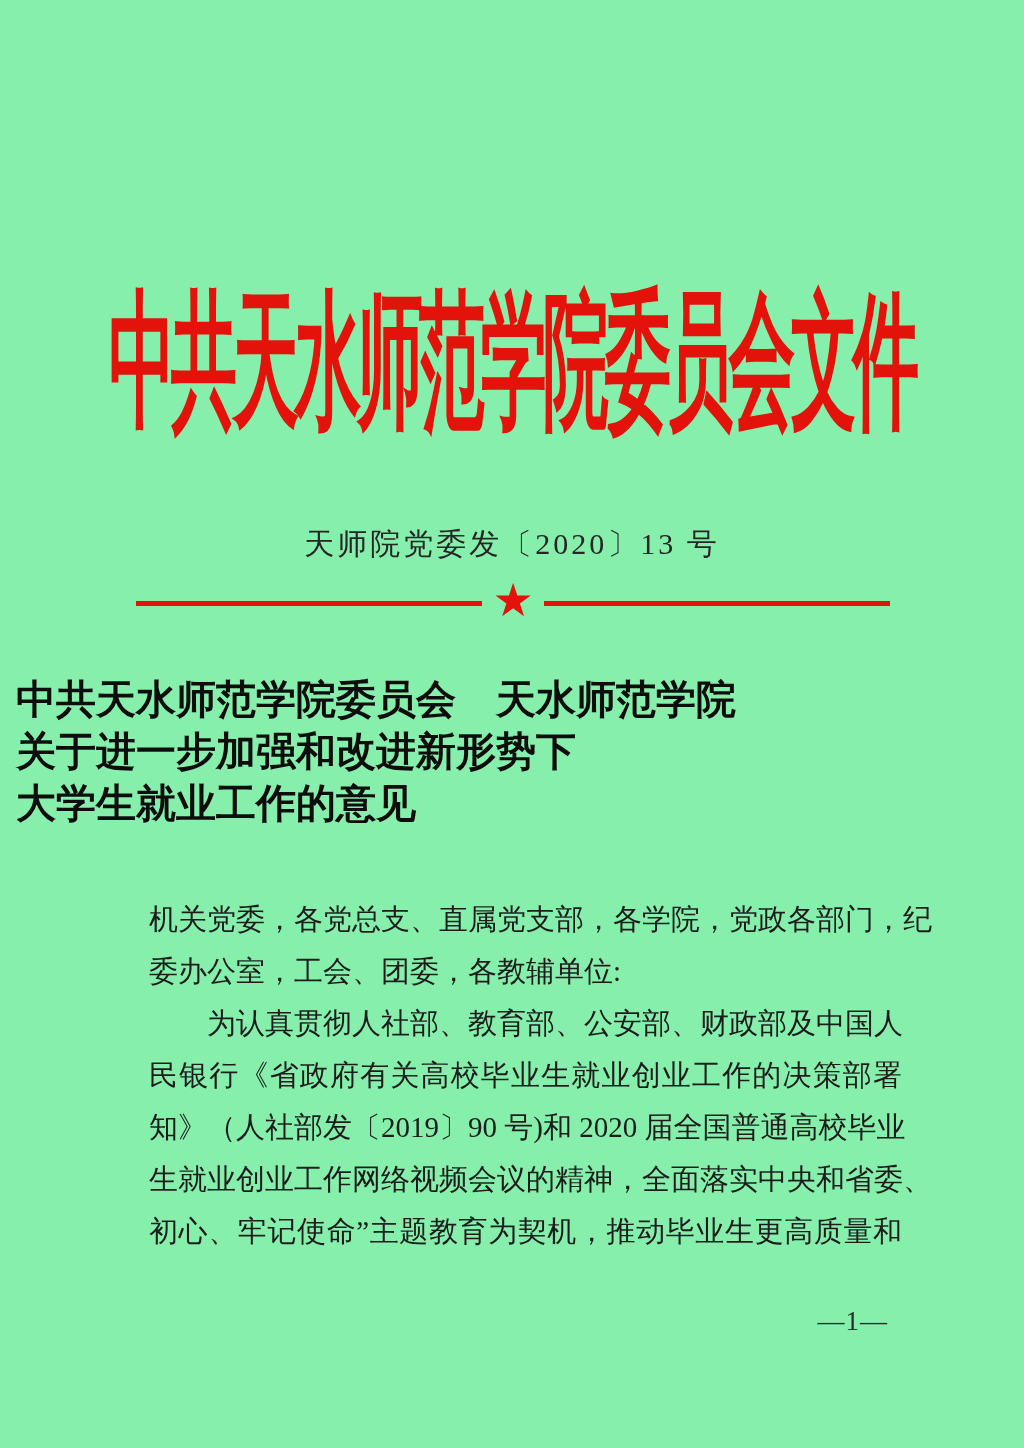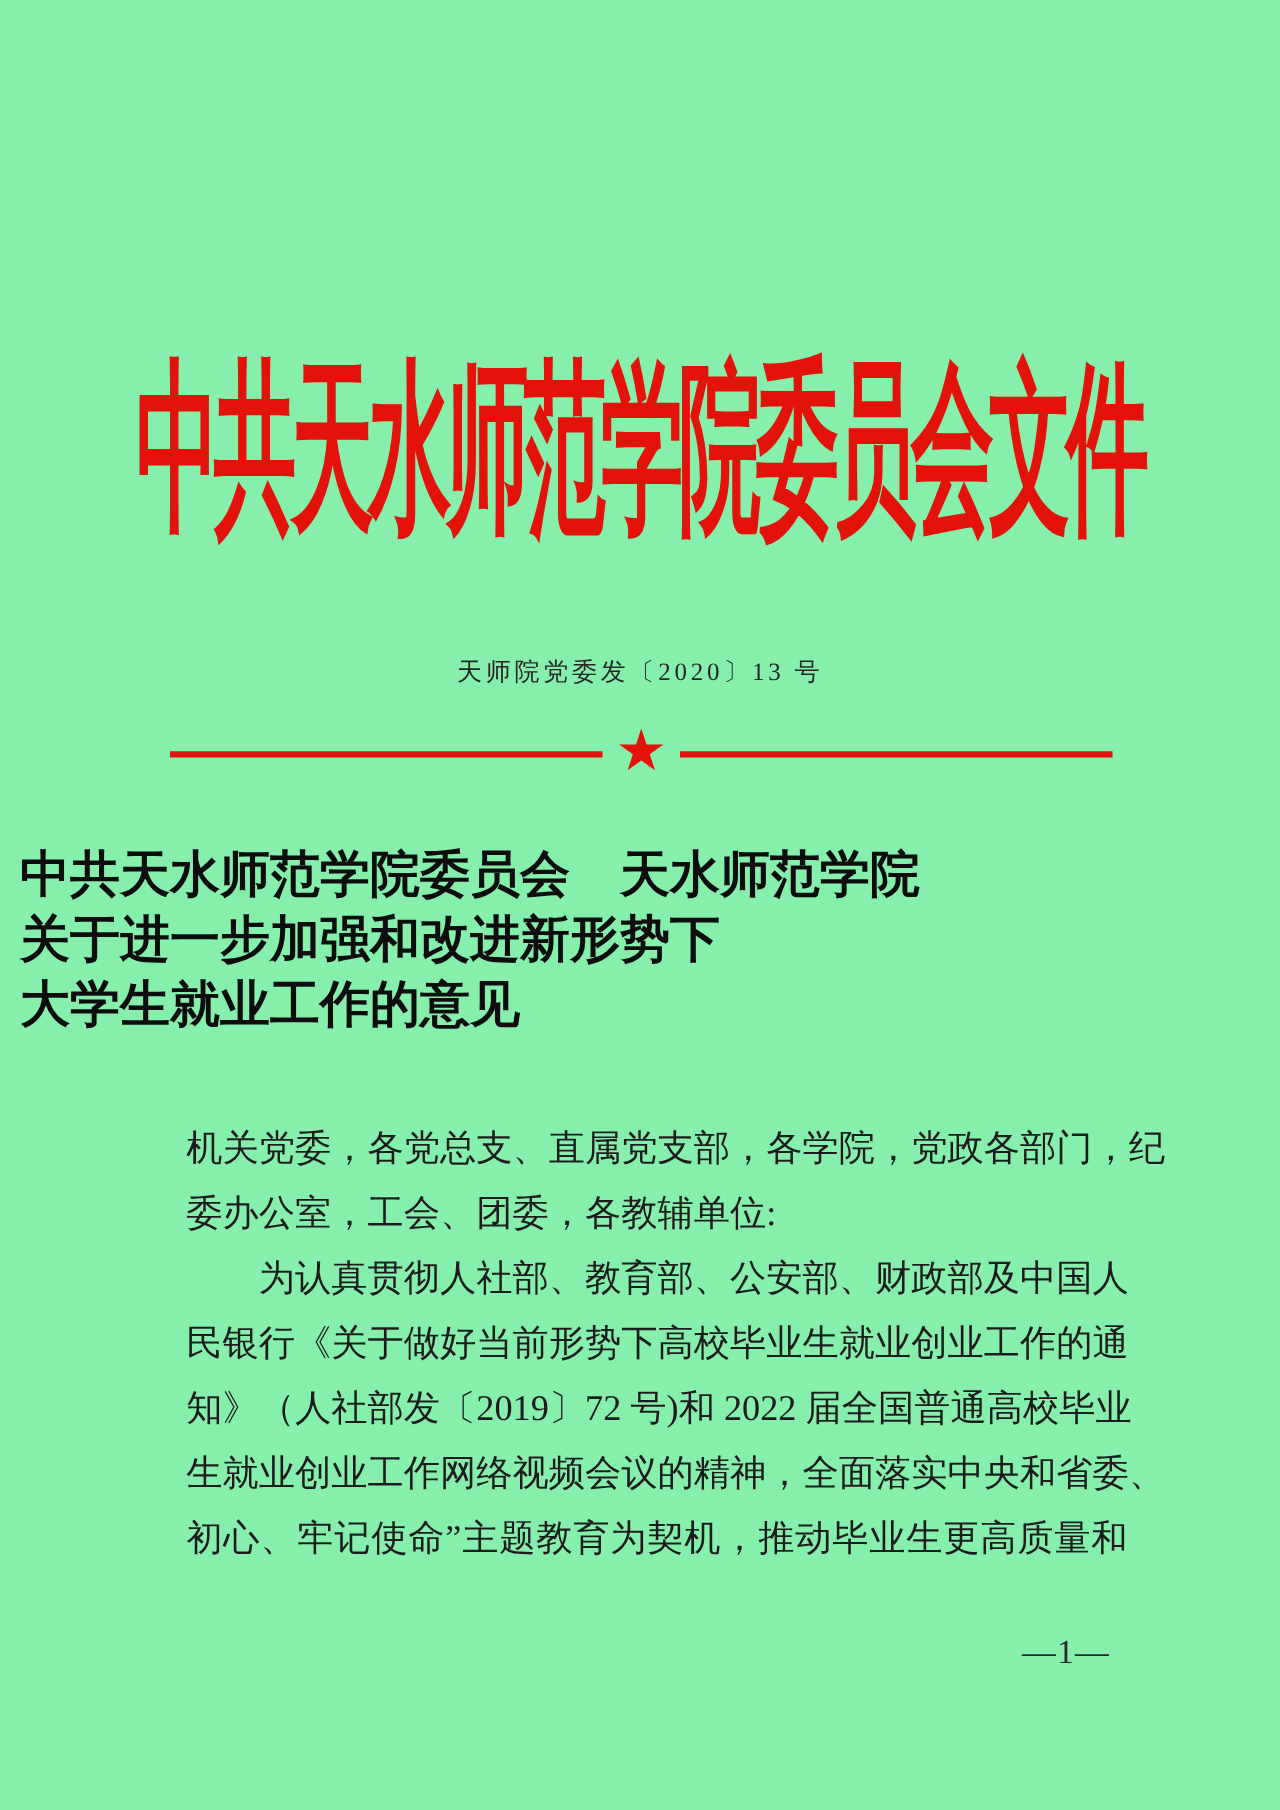--- a/index.html
+++ b/index.html
@@ -38,21 +38,21 @@
     line-height: 1;
   }
 
   
   .doc-number {
     position: absolute;
     top: 524px;
     left: 0;
     width: 100%;
     text-align: center;
-    font-size: 20px;
+    font-size: 30px;
     letter-spacing: 3px;
     color: #262626;
     white-space: nowrap;
   }
 
   
   .divider {
     position: absolute;
     top: 582px;
     left: 136px;
@@ -144,21 +144,21 @@
   <div class="doc-title">
     <div class="doc-title-line">中共天水师范学院委员会　天水师范学院</div>
     <div class="doc-title-line">关于进一步加强和改进新形势下</div>
     <div class="doc-title-line">大学生就业工作的意见</div>
   </div>
 
   <div class="body-block">
     <div class="body-line">机关党委，各党总支、直属党支部，各学院，党政各部门，纪</div>
     <div class="body-line left">委办公室，工会、团委，各教辅单位:</div>
     <div class="body-line indent">为认真贯彻人社部、教育部、公安部、财政部及中国人</div>
-    <div class="body-line">民银行《关于做好当前形势下高校毕业生就业创业工作的通</div>
-    <div class="body-line">知》（人社部发〔2019〕72 号)和 2022 届全国普通高校毕业</div>
+    <div class="body-line">民银行《省政府有关高校毕业生就业创业工作的决策部署</div>
+    <div class="body-line">知》（人社部发〔2019〕90 号)和 2020 届全国普通高校毕业</div>
     <div class="body-line">生就业创业工作网络视频会议的精神，全面落实中央和省委、</div>
     <div class="body-line">初心、牢记使命”主题教育为契机，推动毕业生更高质量和</div>
   </div>
 
   <div class="page-number">—1—</div>
 
 </div>
 
 </body></html>

